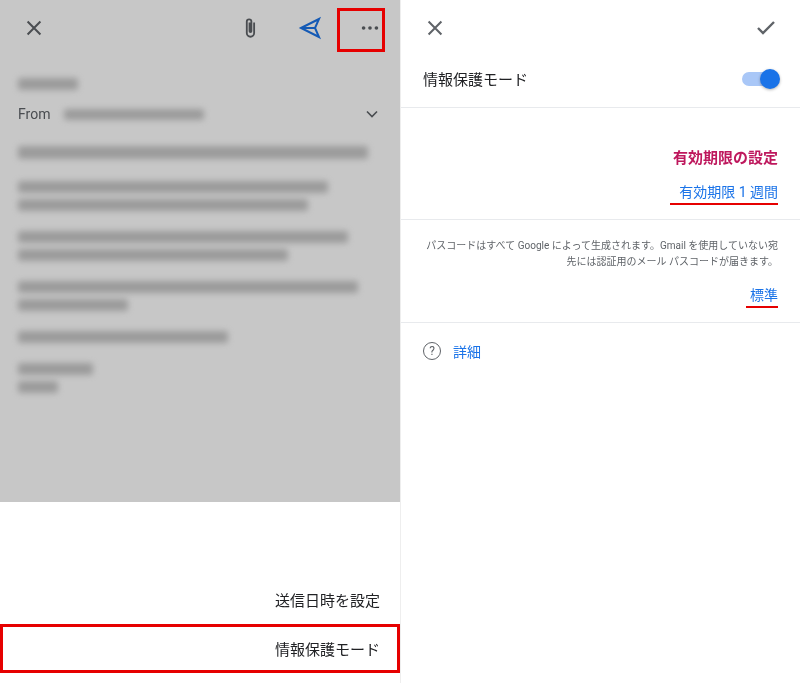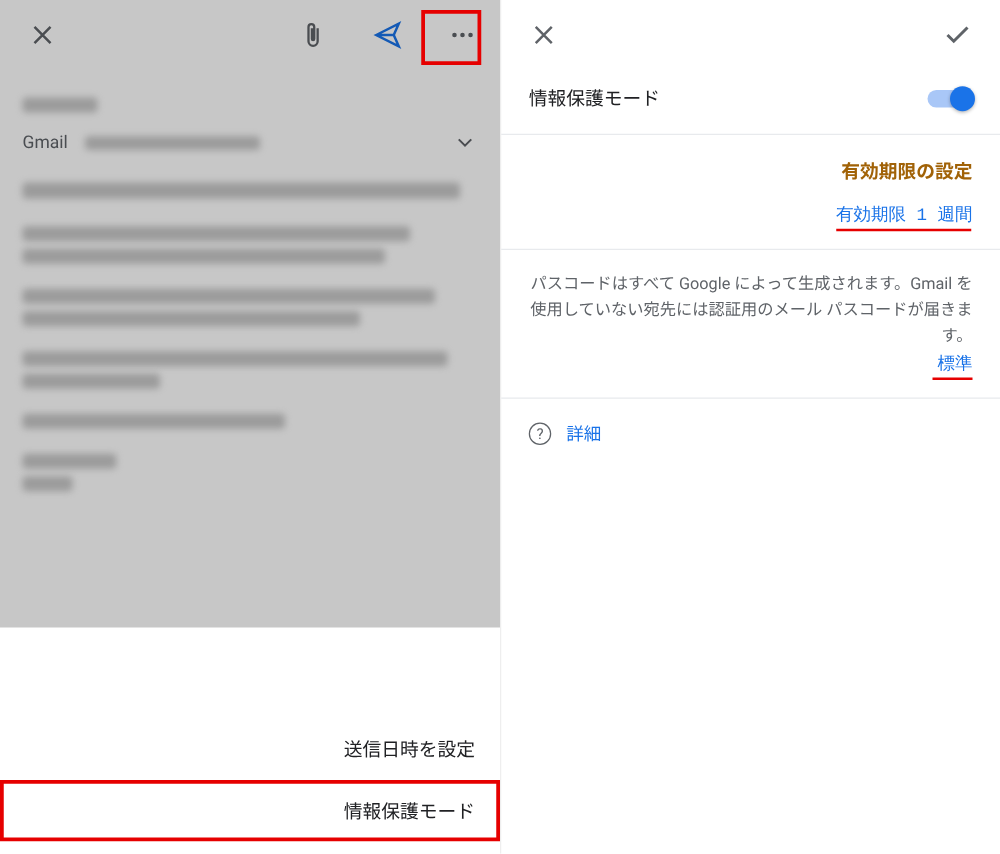--- a/index.html
+++ b/index.html
@@ -134,40 +134,41 @@
       top: -3px;
       box-shadow: 0 1px 3px rgba(0,0,0,0.3);
     }
     .divider { height: 1px; background: #e8eaed; }
     .section {
       padding: 18px 22px 14px;
     }
     .section-title {
       font-size: 15px;
       font-weight: 600;
-      color: #a16207;
+      color: #be185d;
       margin-bottom: 14px;
+      margin-top: 20px;
     }
     .link-value {
       color: #1a73e8;
       font-size: 14px;
       display: inline-block;
       padding-bottom: 2px;
       cursor: pointer;
-      font-family: Liberation Mono, monospace;
     }
     .underline-red {
       height: 2px;
       background: #e60000;
       margin-top: 0px;
     }
     .desc-text {
-      font-size: 13px;
+      font-size: 10px;
       color: #5f6368;
       line-height: 1.6;
+      margin-bottom: 14px;
     }
     .details-row {
       display: flex;
       align-items: center;
       gap: 12px;
       padding: 18px 22px;
       color: #1a73e8;
       font-size: 14px;
       cursor: pointer;
     }
@@ -211,21 +212,21 @@
               <circle cx="12" cy="12" r="2"></circle>
               <circle cx="19" cy="12" r="2"></circle>
             </svg>
         </div>
       </div>
     </div>
     <div class="compose-body">
       <div class="blur-line to-blur"></div>
       <div class="from-row">
         <div class="from-left">
-          <span>Gmail</span>
+          <span>From</span>
           <div class="blur-line from-blur"></div>
         </div>
         <svg width="20" height="20" viewBox="0 0 24 24" fill="none" stroke="#5f6368" stroke-width="2">
             <path d="M6 9l6 6 6-6"></path>
           </svg>
       </div>
       <div class="blur-line subject-blur"></div>
       <div class="blur-line body-blur" style="width:310px;"></div>
       <div class="blur-line body-blur" style="width:290px; margin-bottom:20px;"></div>
       <div class="blur-line body-blur" style="width:330px;"></div>

